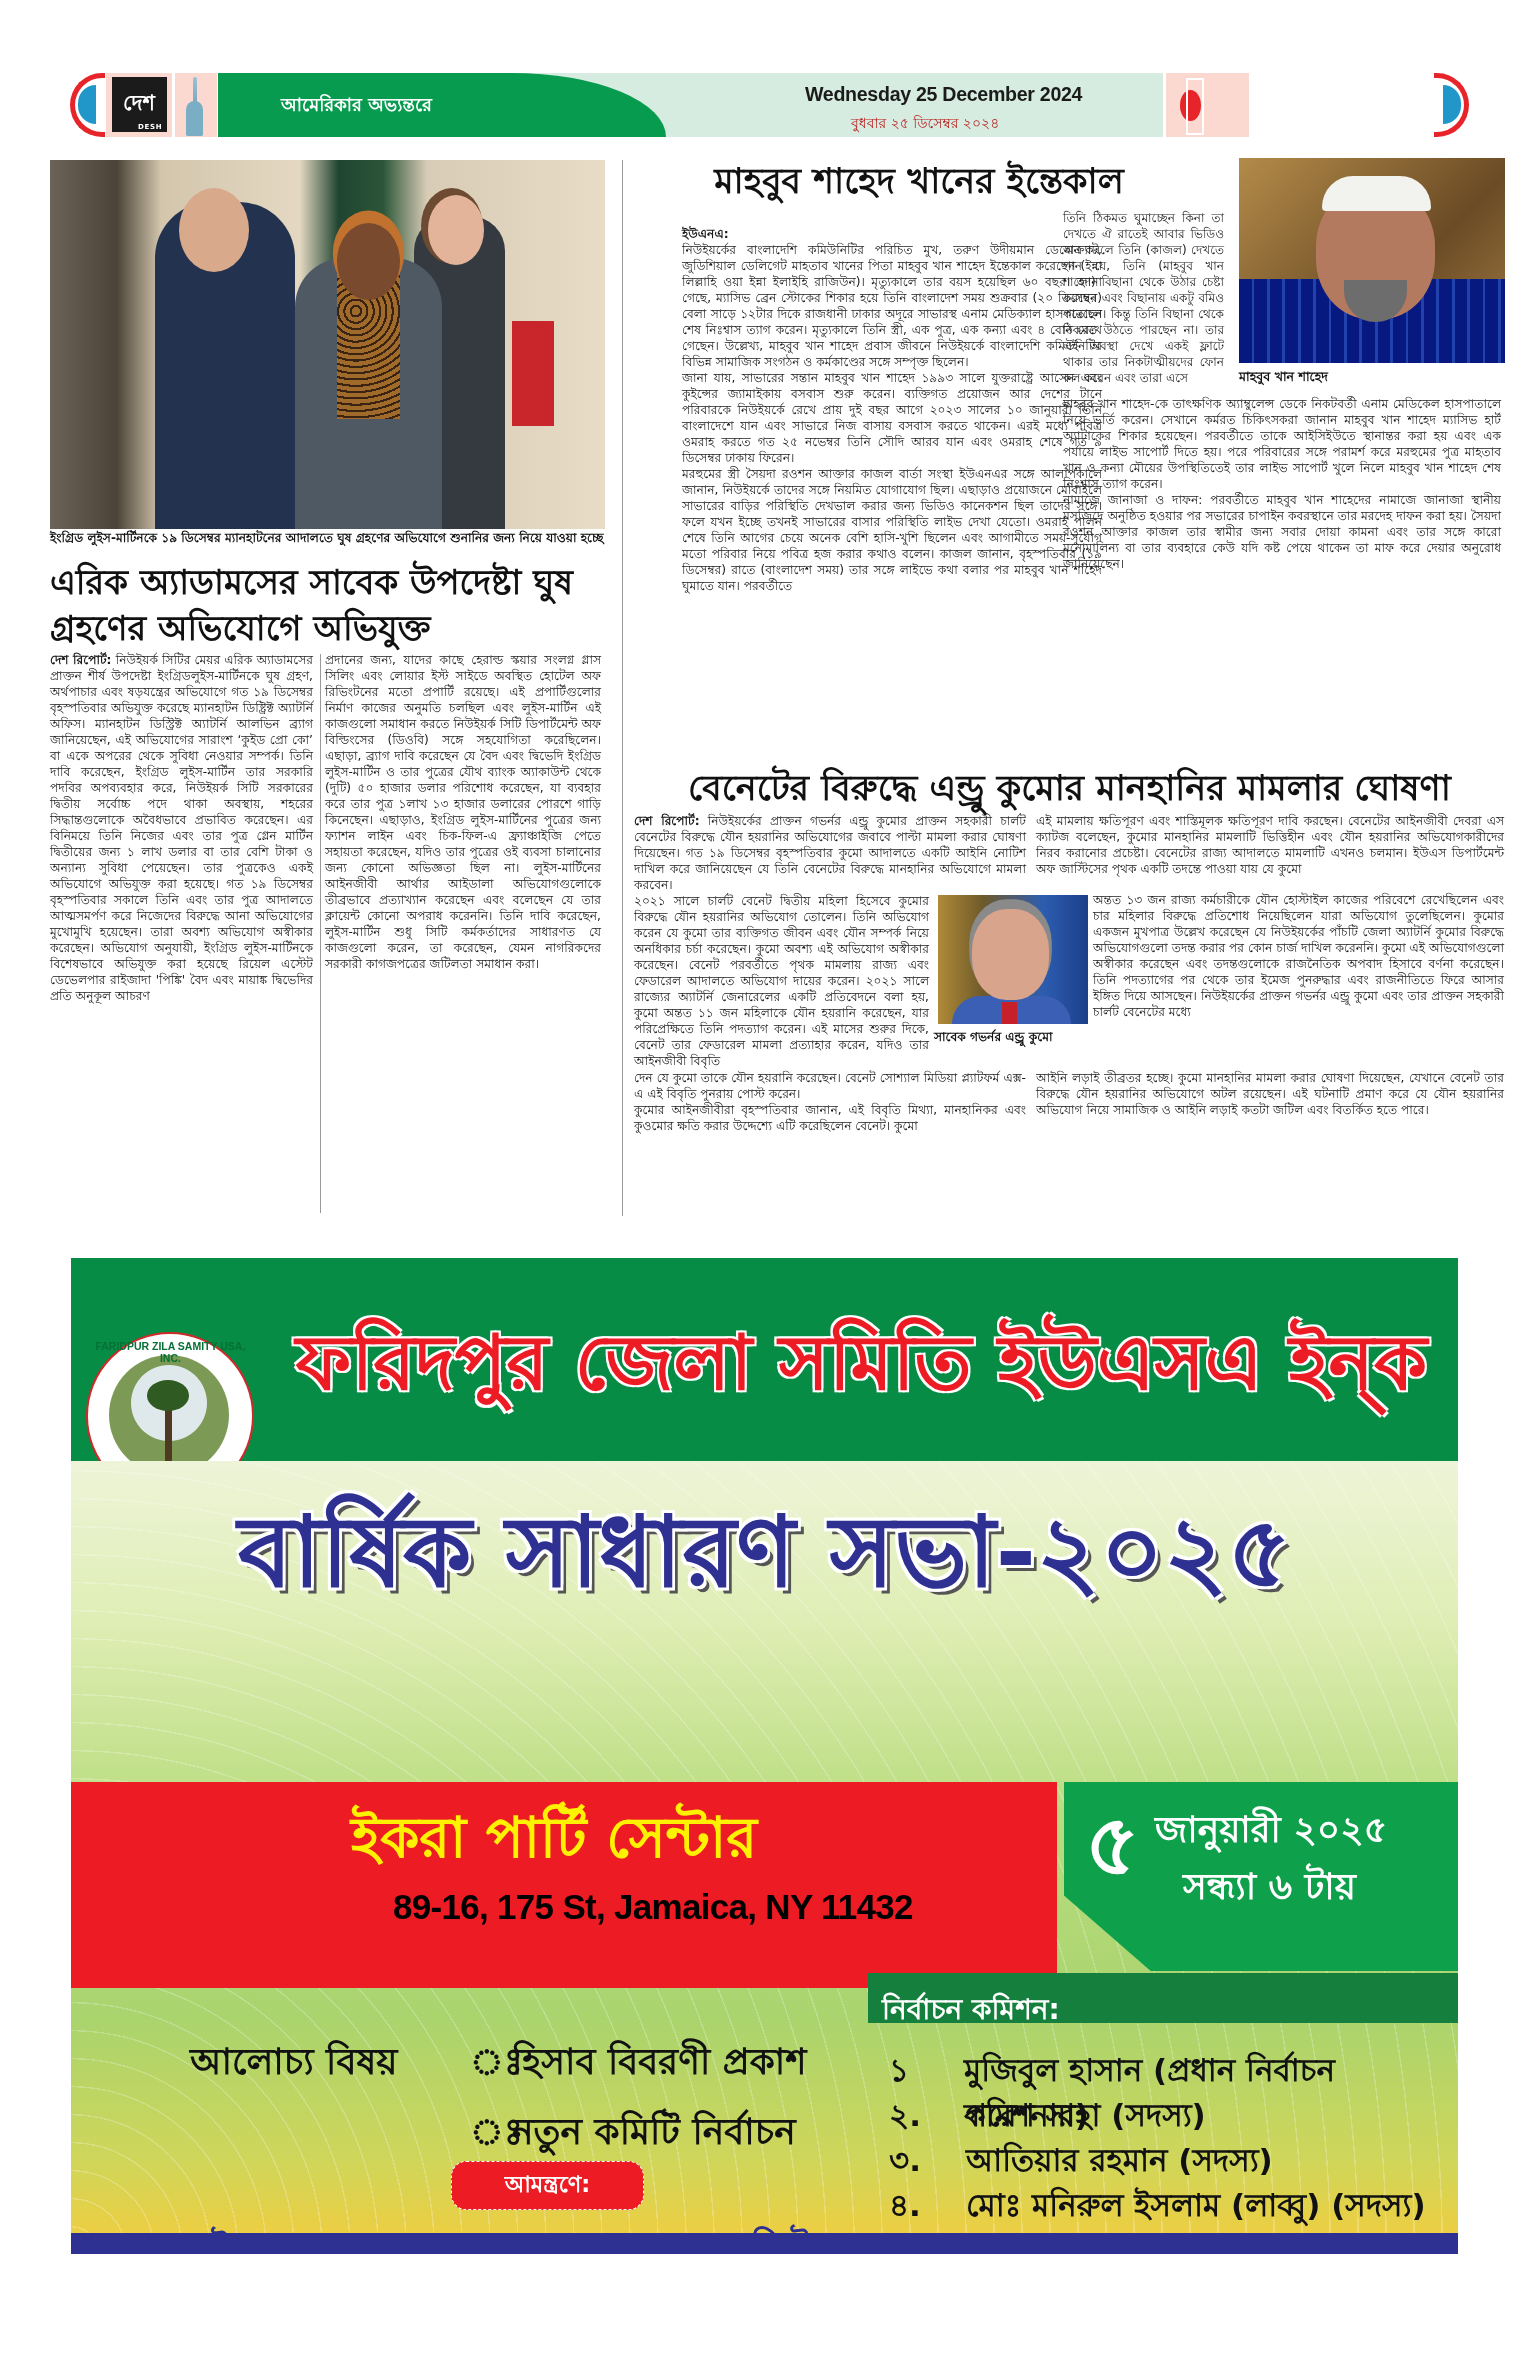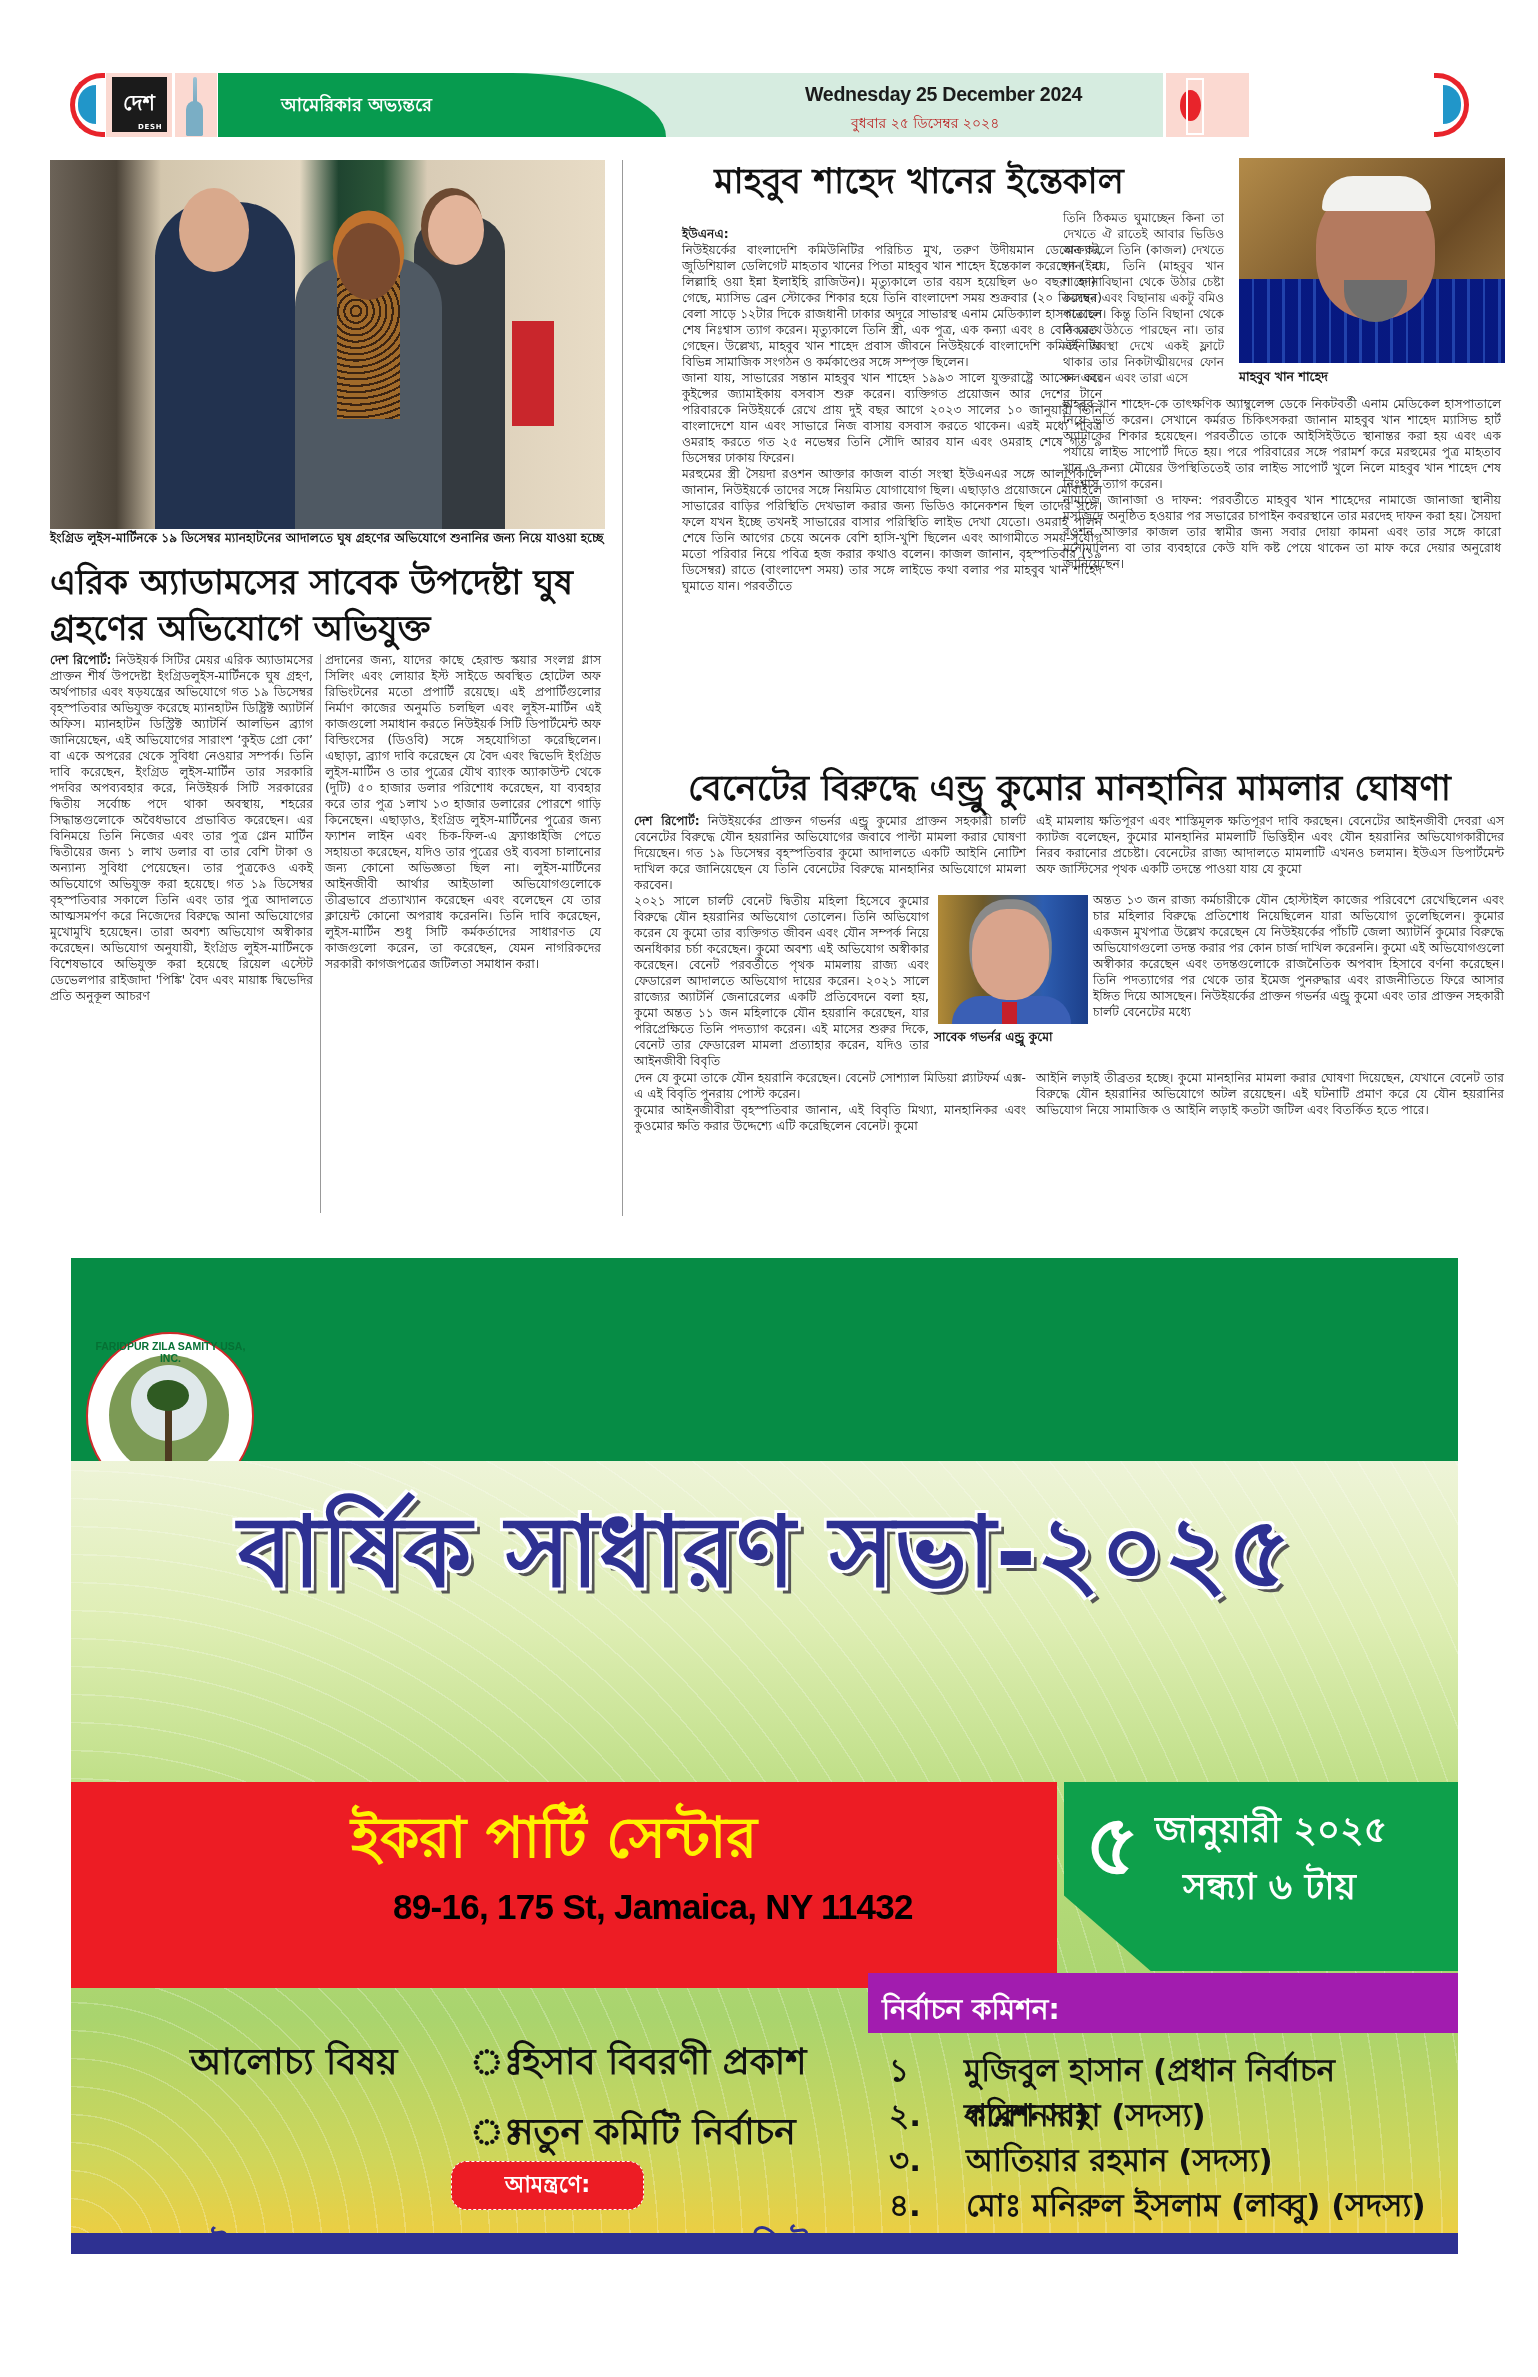--- a/index.html
+++ b/index.html
@@ -102,21 +102,21 @@
     clip-path: polygon(0 0, 100% 0, 100% 100%, 22% 100%, 0 60%); }
   .date-day { position: absolute; left: 21px; top: 14px; color: #fff; font-size: 84px; font-weight: bold; line-height: 98px; }
   .date-month { position: absolute; left: 91px; top: 19.6px; color: #fff; font-size: 36px; font-weight: bold; }
   .date-time { position: absolute; left: 119px; top: 77px; color: #fff; font-size: 36px; font-weight: bold; }
 
   .agenda { position: absolute; left: 119px; top: 769px; color: #111; font-size: 36px; font-weight: bold; line-height: 70px; }
   .agenda .row { display: flex; }
   .agenda .lbl { width: 280px; }
   .agenda .sep { width: 42px; }
 
-  .ec-header { position: absolute; left: 797px; top: 715px; width: 590px; height: 60px; background: #a21caf; }
+  .ec-header { position: absolute; left: 797px; top: 715px; width: 590px; height: 50px; background: #15803d; }
   .ec-header span { position: absolute; left: 14px; top: 15.4px; color: #fff; font-size: 28px; font-weight: bold; }
   .ec-list { position: absolute; left: 818px; top: 790px; color: #111; font-size: 31px; font-weight: bold; list-style: none; }
   .ec-list li { height: 45px; line-height: 45px; display: flex; }
   .ec-list .num { width: 77px; }
 
   .invite-pill { position: absolute; left: 380px; top: 903px; width: 193px; height: 49px; background: #ed1c24; border-radius: 15.4px; border: 1.4px dashed #fff;
     color: #fff; font-size: 22.4px; font-weight: bold; text-align: center; line-height: 45px; }
   .inviter { position: absolute; top: 965px; text-align: center; }
   .inviter .name { color: #2e3192; font-size: 36px; font-weight: bold; line-height: 49px; }
   .inviter-1 { left: 42px; width: 350px; }
@@ -209,20 +209,21 @@
 <section class="ad">
   <div class="ad-top">
     <div class="ad-logo">
       <div class="inner">
         <div class="tree"></div>
         <div class="crown"></div>
       </div>
       <div class="ring-text">FARIDPUR ZILA SAMITY USA, INC.</div>
       <div class="ring-bottom">ফরিদপুর জেলা সমিতি ইউএসএ ইনক</div>
     </div>
+    <div class="ad-org">ফরিদপুর জেলা সমিতি ইউএসএ ইন্‌ক</div>
   </div>
 
   <div class="ad-mid"></div>
   <div class="ad-title">বার্ষিক সাধারণ সভা-২০২৫</div>
 
   <div class="venue-box">
     <div class="venue-name">ইকরা পার্টি সেন্টার</div>
     <div class="venue-address">89-16, 175  St, Jamaica, NY 11432</div>
   </div>
   <div class="date-box">

